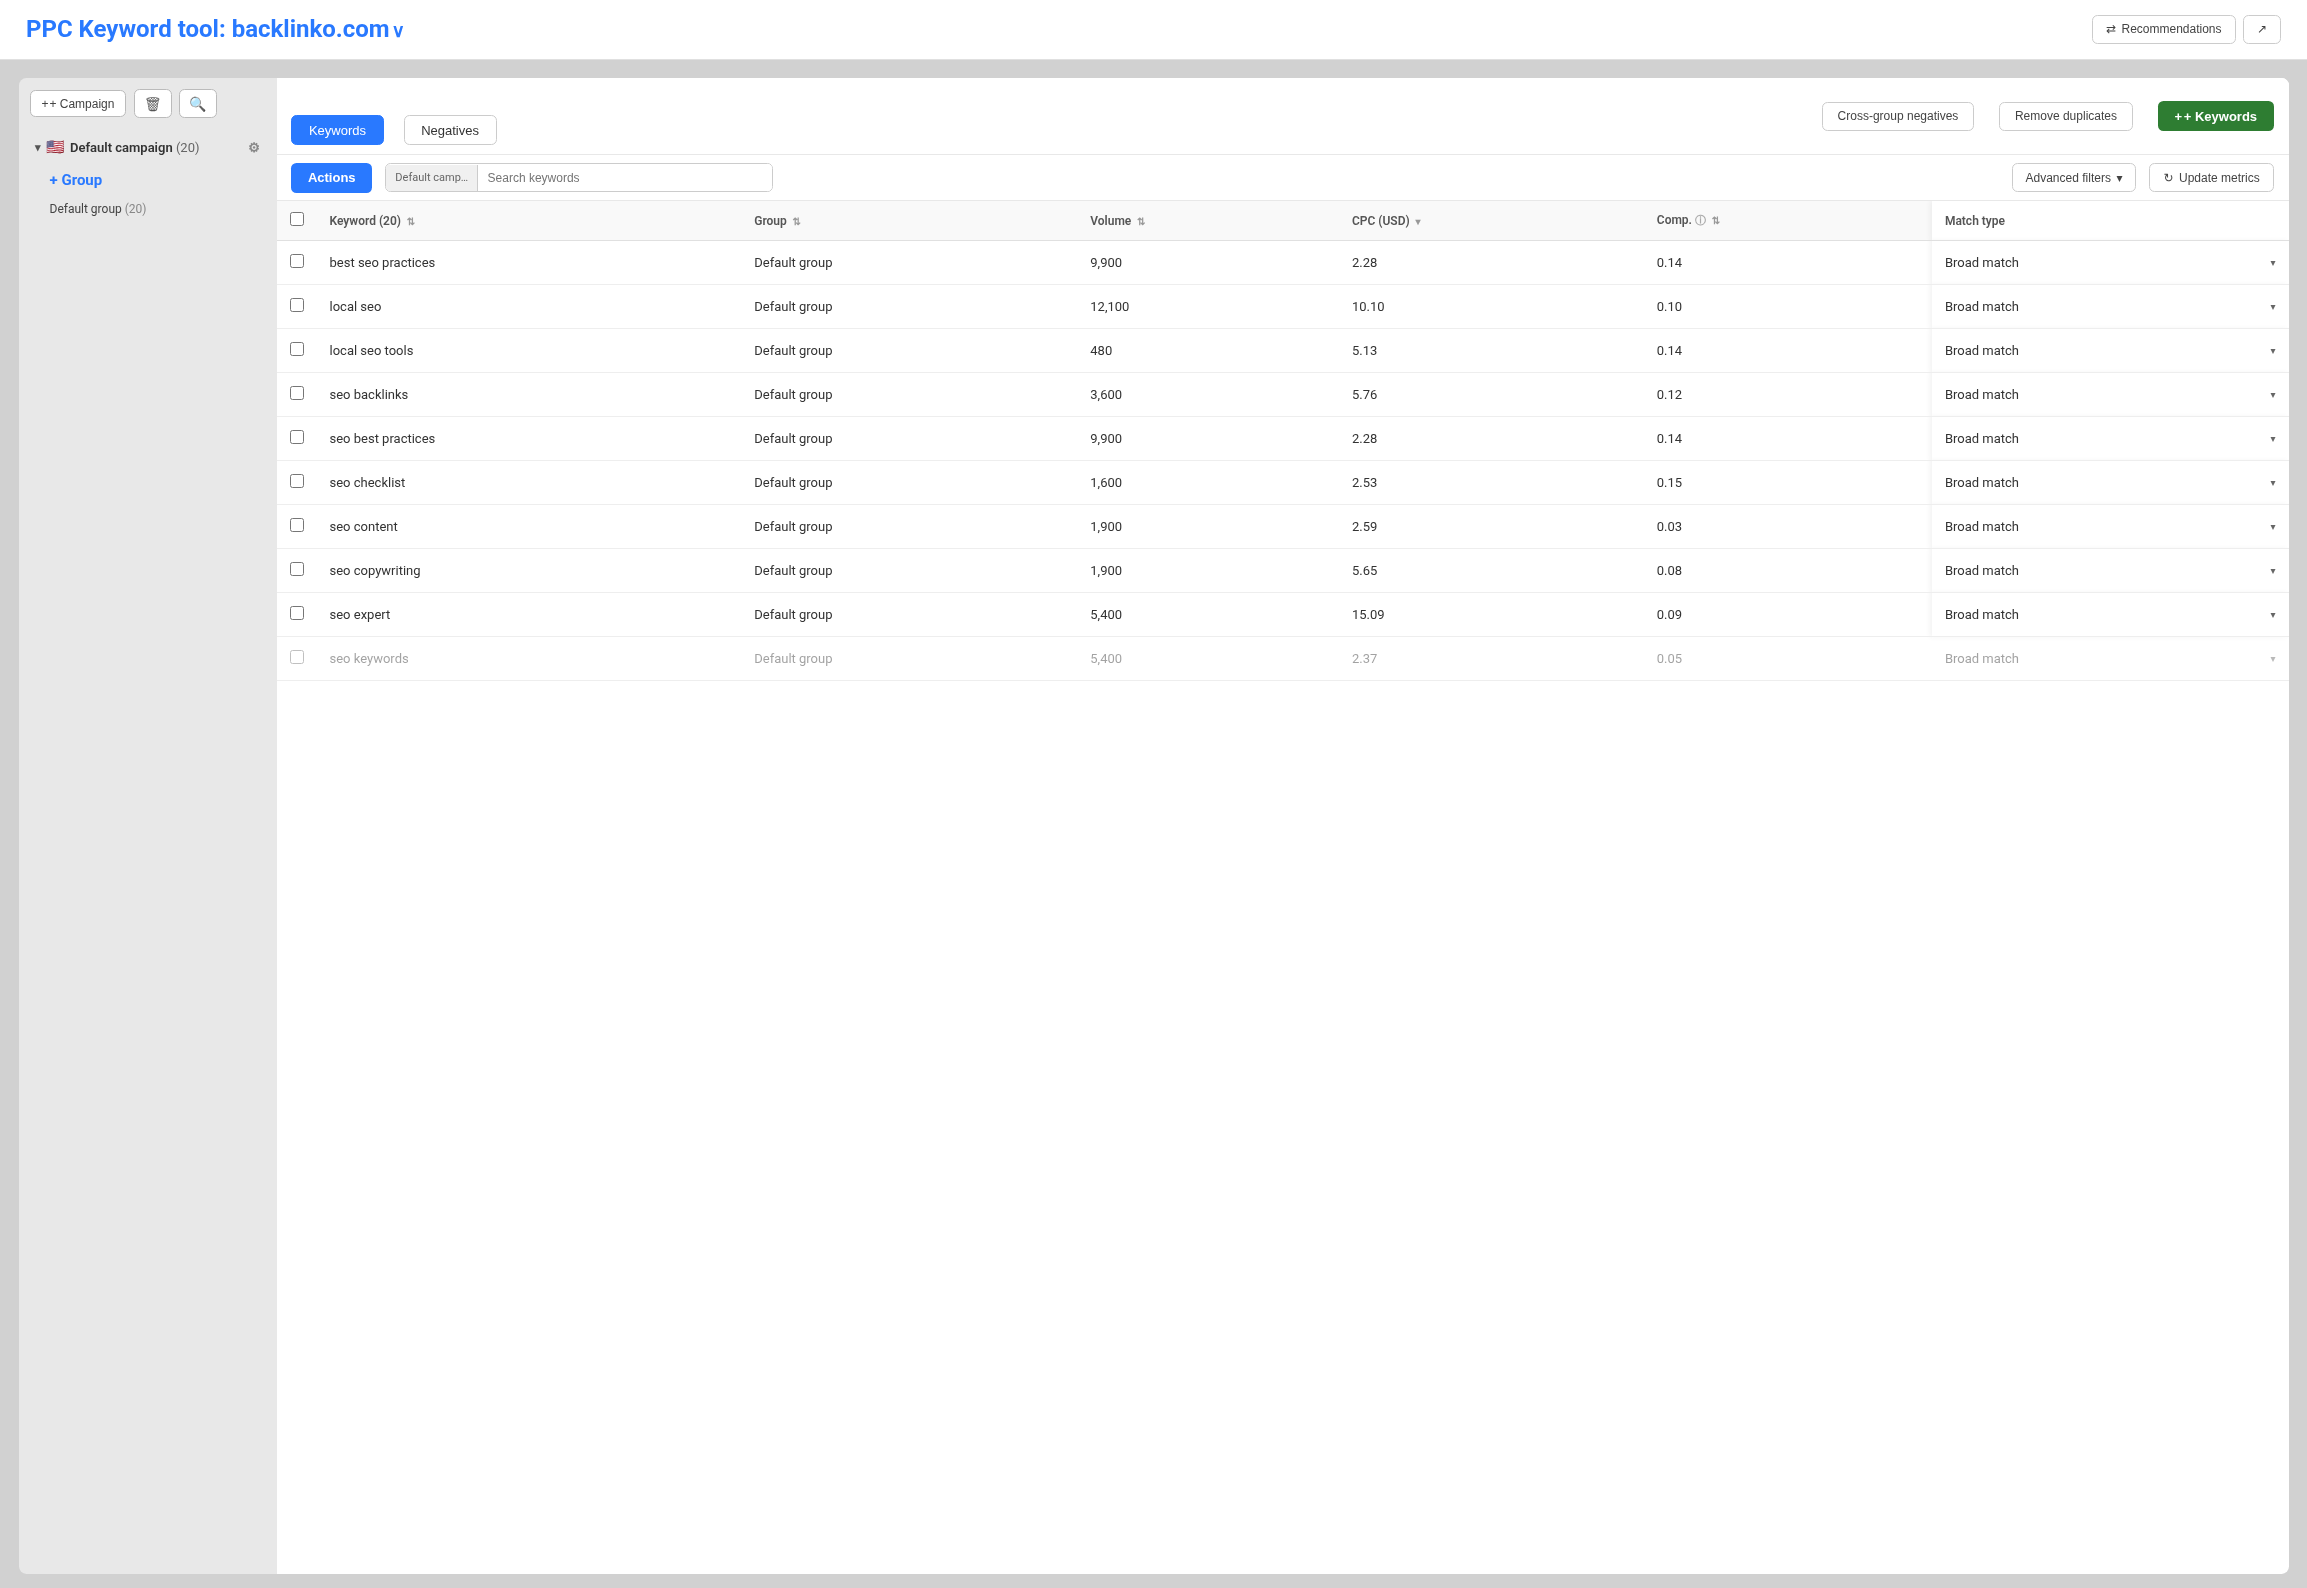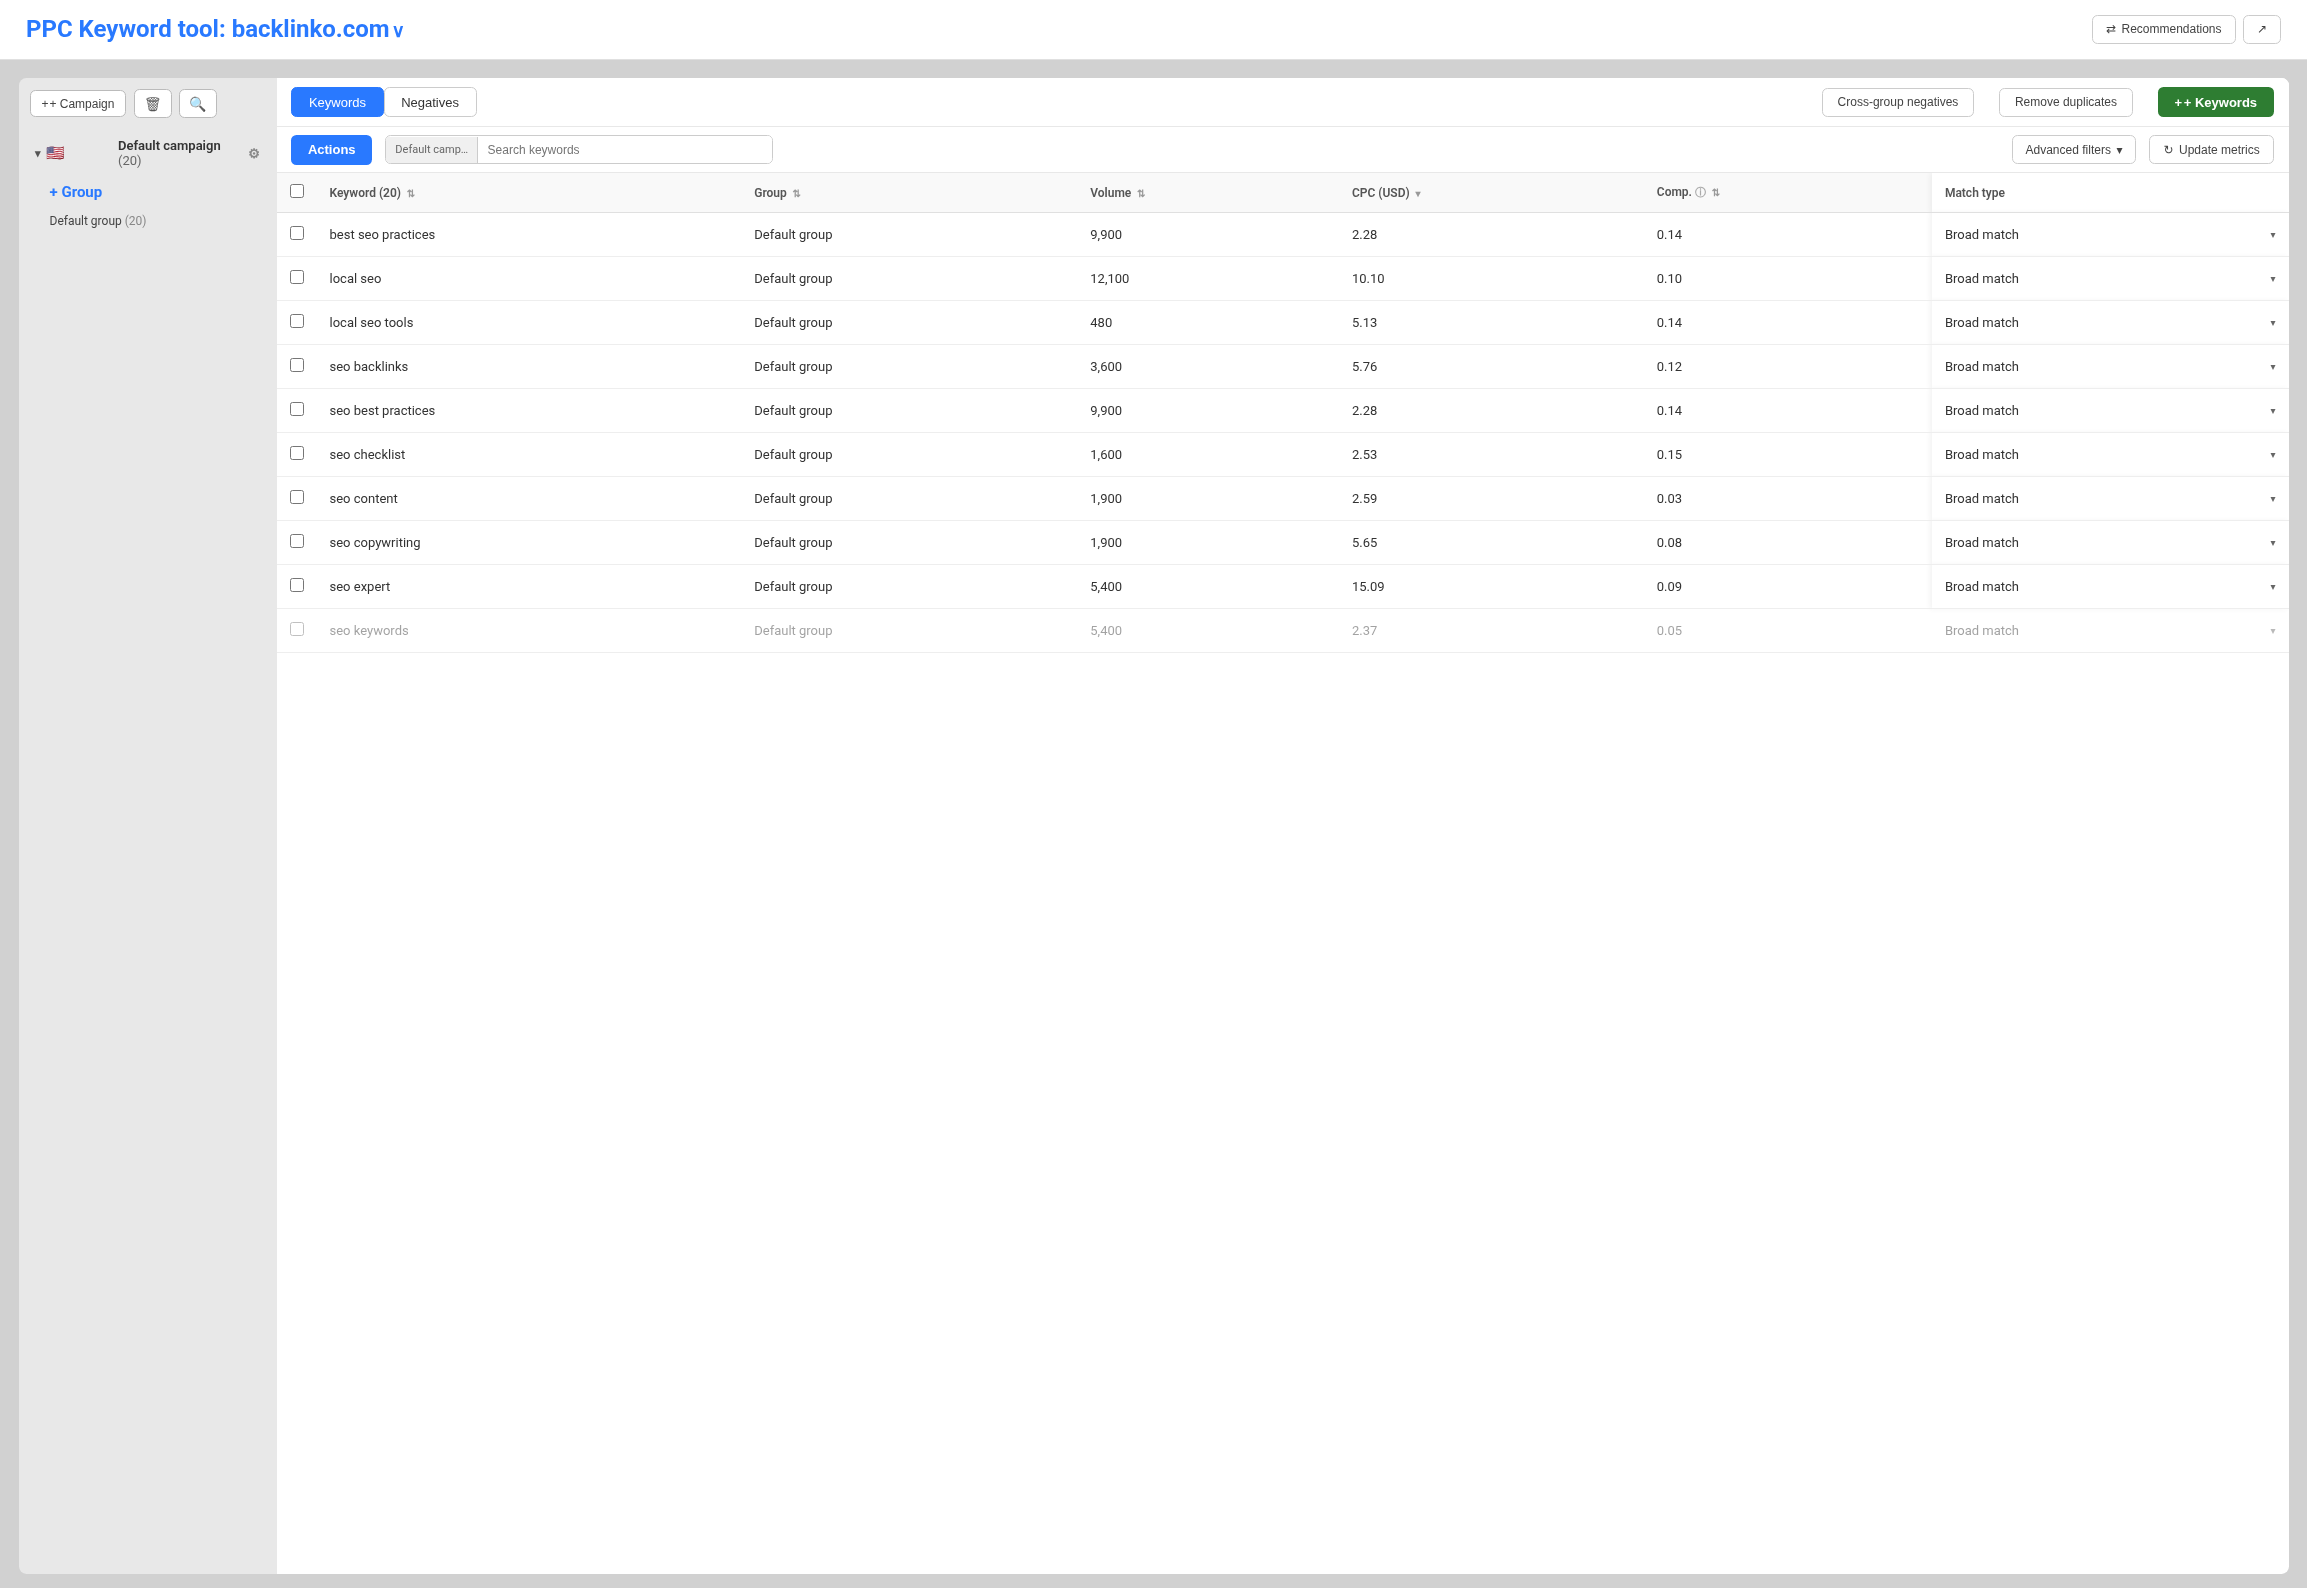--- a/index.html
+++ b/index.html
@@ -102,21 +102,21 @@
       align-items: center;
       gap: 5.5px;
       padding: 7.4px 5.5px;
       cursor: pointer;
       border-radius: 3.7px;
       font-weight: 600;
       font-size: 13px;
     }
     .campaign-chevron { color: #555; font-size: 11px; }
     .campaign-flag { font-size: 14.8px; }
-    .campaign-name { flex: 1; margin-left: 48px; }
+    .campaign-name { flex: 1; }
     .campaign-count { color: #666; font-weight: 400; }
     .gear-icon { color: #888; font-size: 13px; }
 
     .add-group {
       padding: 7.4px 5.5px 7.4px 20px;
       color: #2979ff;
       cursor: pointer;
       font-size: 15px;
       font-weight: 700;
     }
@@ -144,21 +144,22 @@
       display: flex;
       align-items: center;
       justify-content: space-between;
       padding: 9.2px 14.8px;
       border-bottom: 0.9px solid #e8e8e8;
       background: #fff;
     }
     .tabs-left {
       display: flex;
       align-items: flex-start;
-      gap: 0;
+      gap: 20px;
+      margin-top: 28px;
     }
     .tab-btn {
       padding: 6.5px 16.6px;
       border: 0.9px solid #ccc;
       border-radius: 5.5px;
       cursor: pointer;
       font-size: 13px;
       font-weight: 500;
       background: #fff;
       color: #333;

